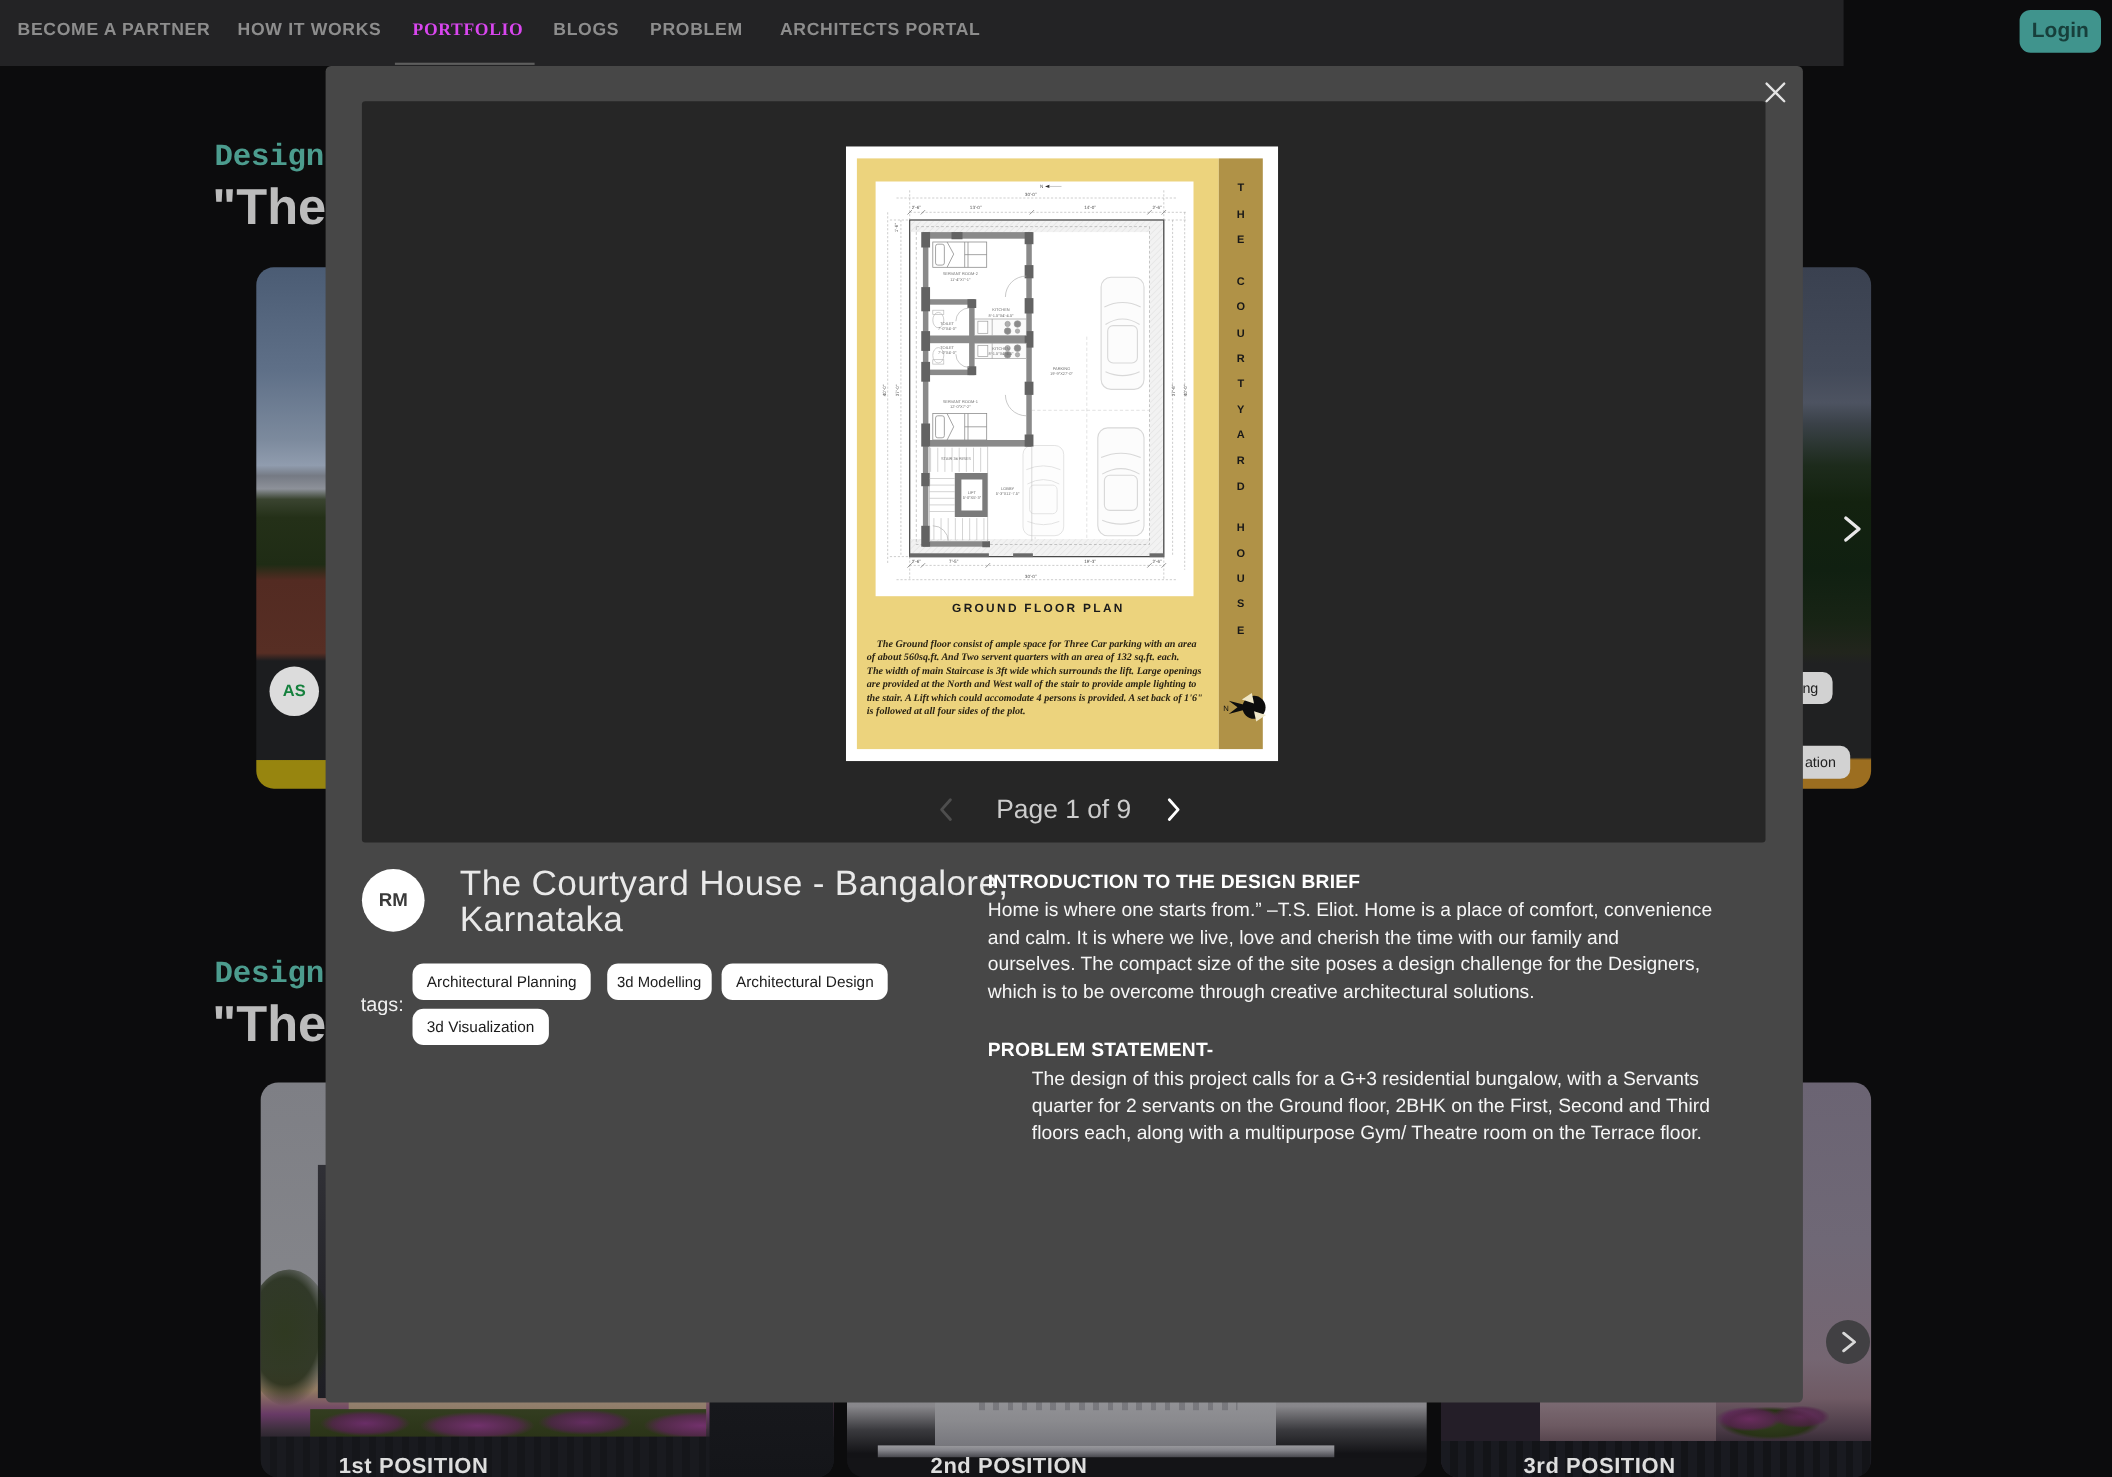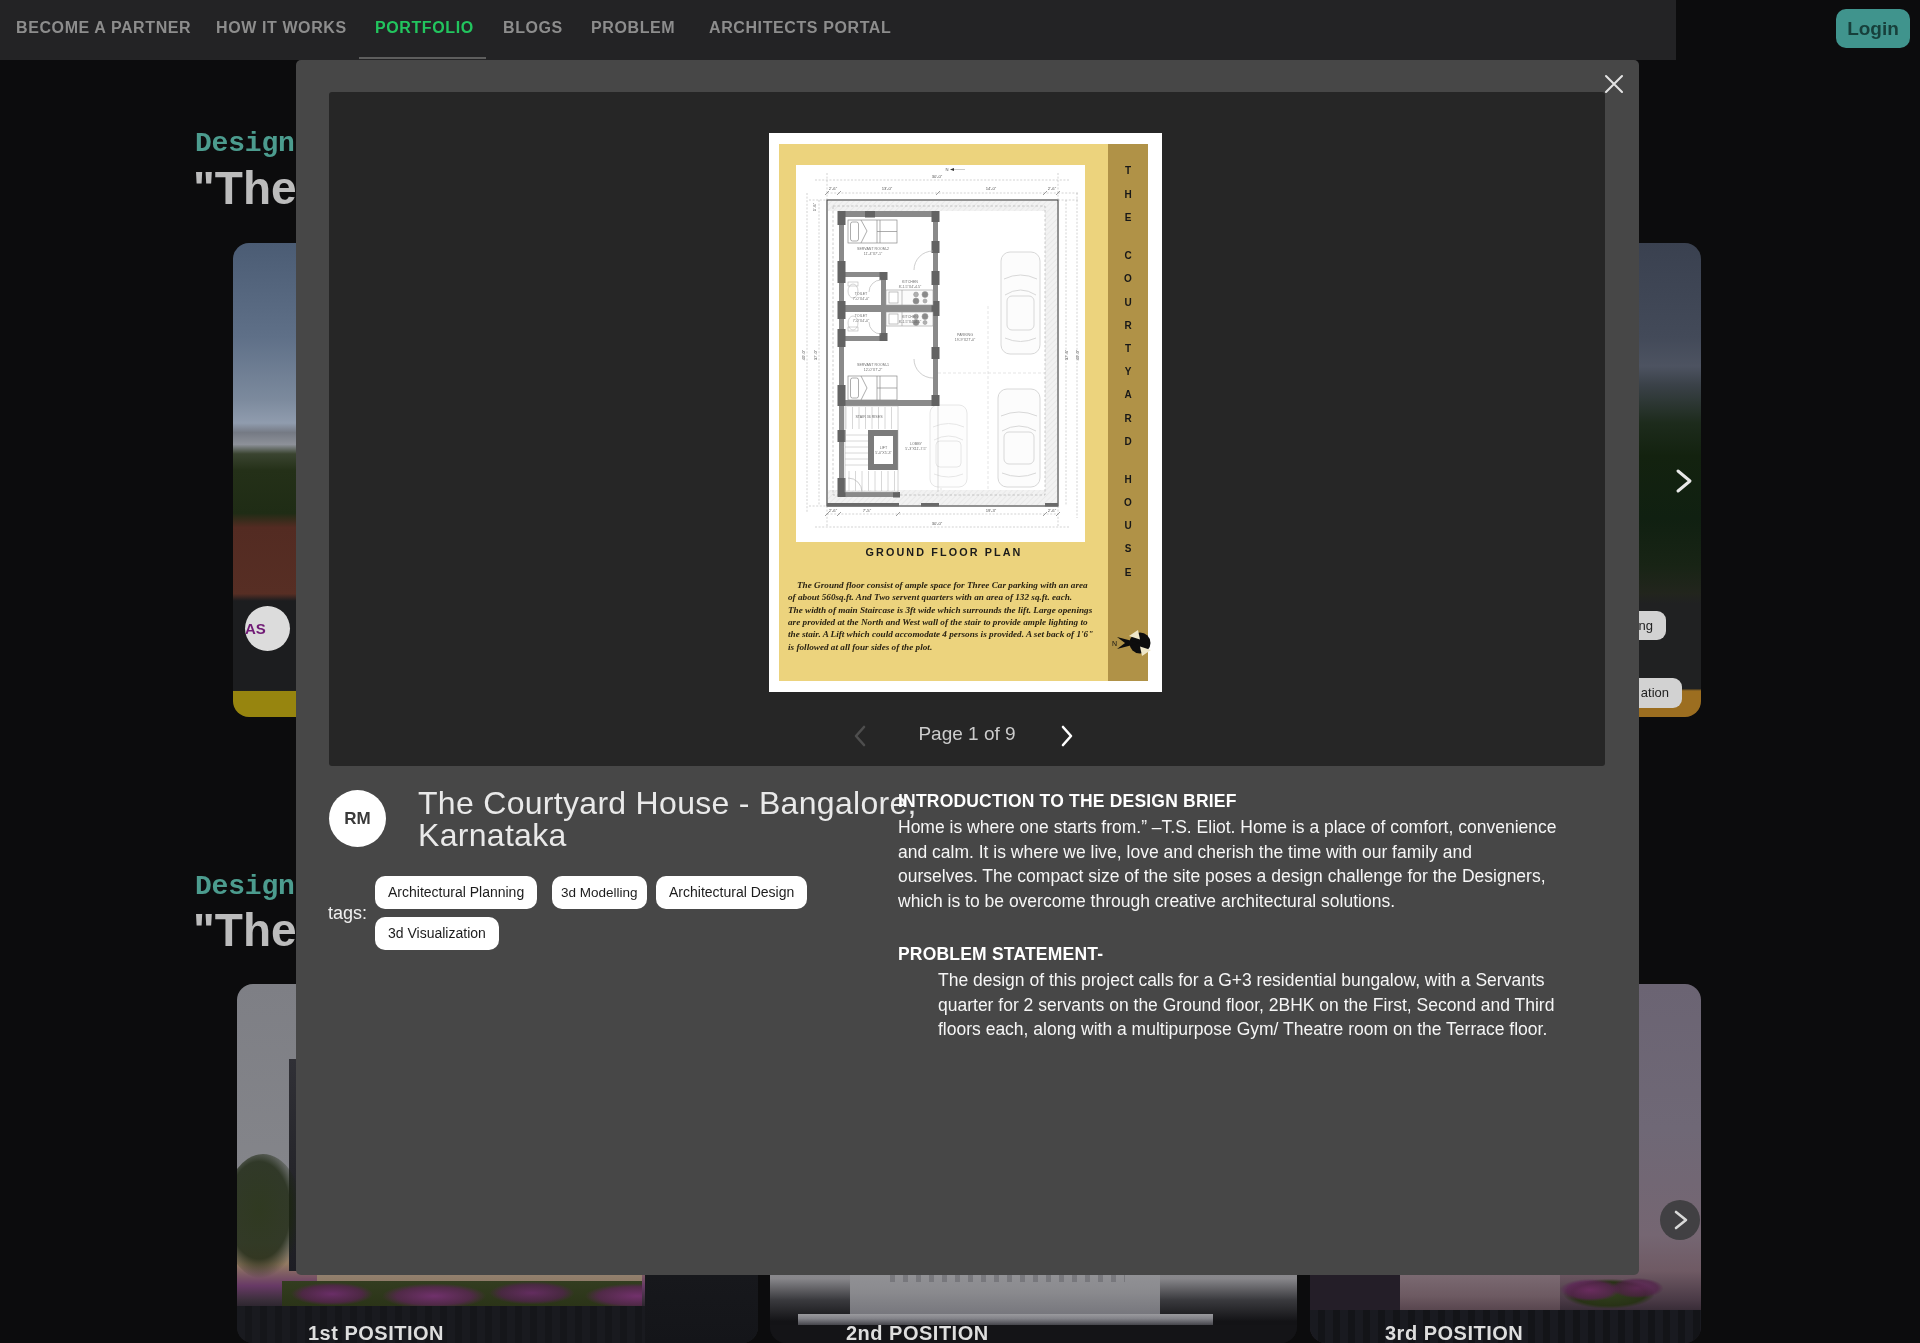--- a/index.html
+++ b/index.html
@@ -3,34 +3,34 @@
 <meta charset="utf-8">
 <style>
   * { margin:0; padding:0; box-sizing:border-box; }
   html,body { width:1920px; height:1343px; overflow:hidden; background:#0c0c0d;
     font-family:"Liberation Sans", sans-serif; }
   .abs { position:absolute; }
   #stage { position:relative; width:1920px; height:1343px; overflow:hidden; }
   
   #nav { position:absolute; left:0; top:0; width:1676px; height:60px; background:#232325; z-index:30; }
   #nav .item { position:absolute; top:19px; font-size:16px; font-weight:bold; letter-spacing:0.6px; color:#8d8d8d; white-space:nowrap; }
-  #nav .active { color:#22c55e; }
+  #nav .active { color:#d946ef;font-family:Liberation Serif, serif; }
   #nav .under { position:absolute; left:359px; top:57px; width:127px; height:2px; background:#5e5e5e; }
   #login { position:absolute; left:1836px; top:9px; width:74px; height:39px; background:#40948d; border-radius:10px;
     color:#173f3b; font-size:19px; font-weight:bold; text-align:center; line-height:39px; }
   
   .teal-h { position:absolute; left:195px; color:#4c9c8e; font-size:28px; font-weight:bold; letter-spacing:-0.2px;font-family:Liberation Mono, monospace; }
   .big-h  { position:absolute; left:193px; color:#bcbcbc; font-size:46px; font-weight:bold; }
   .card { position:absolute; border-radius:16px; overflow:hidden; }
   .pos-label { position:absolute; color:#dedede; font-size:20px; font-weight:bold; letter-spacing:0.5px; z-index:5;}
   
   #modal { position:absolute; left:296px; top:60px; width:1343px; height:1215px; background:#474747; border-radius:5px; z-index:40; }
   #viewer { position:absolute; left:33px; top:32px; width:1276px; height:674px; background:#262626; border-radius:3px; }
   #planwrap { position:absolute; left:440px; top:41px; width:393px; height:559px; }
-  #pager { position:absolute; left:0; top:631px; width:1276px; height:40px; text-align:center; color:#cccccc; font-size:19px; }
+  #pager { position:absolute; left:0; top:631px; width:1276px; height:40px; text-align:center; color:#cccccc; font-size:24px; }
   #closex { position:absolute; left:1307px; top:13px; width:22px; height:22px; }
   
   #avatar { position:absolute; left:33px; top:730px; width:57px; height:57px; border-radius:50%; background:#ffffff;
      color:#3a3a3a; font-size:17px; font-weight:bold; text-align:center; line-height:57px; }
   #mtitle { position:absolute; left:122px; top:727px; width:560px; color:#e9e9e9; font-size:32px; font-weight:500; line-height:32px; letter-spacing:0.3px;}
   #tagslbl { position:absolute; left:32px; top:843px; color:#f0f0f0; font-size:18px; }
   .chip { position:absolute; height:33px; background:#ffffff; border-radius:10px; color:#1c1c1c; font-size:14px; font-weight:500;
      line-height:33px; padding:0 13px; white-space:nowrap; }
   .rh { position:absolute; left:602px; width:710px; color:#ffffff; font-size:17.5px; font-weight:bold; letter-spacing:0.2px;}
   .rp { position:absolute; left:602px; width:712px; color:#f6f6f6; font-size:17.5px; line-height:24.7px; }
@@ -57,21 +57,21 @@
 </head>
 <body>
 <div id="stage">
 
   <div class="teal-h" style="top:128px;">Designs</div>
   <div class="big-h" style="top:161px;">"The</div>
 
   <div class="card" id="cardTL" style="left:233px; top:243px; width:530px; height:474px;">
 
     <div style="position:absolute; left:12px; top:363px; width:45px; height:45px; border-radius:50%;
-         background:#dcdcdc; color:#701a75; font-size:15px; font-weight:bold; text-align:left; line-height:46px;">AS</div>
+         background:#dcdcdc; color:#15803d; font-size:15px; font-weight:bold; text-align:center; line-height:46px;">AS</div>
   </div>
 
   <div class="card" id="cardTR" style="left:1170px; top:243px; width:531px; height:474px;">
 
     <div style="position:absolute; left:432px; top:368px; width:64px; height:29px; border-radius:9px; background:#d2d2d2;
          color:#222; font-size:13px; line-height:29px; text-align:right; padding-right:13px;">ing</div>
     <div style="position:absolute; left:432px; top:403px; width:80px; height:30px; border-radius:9px; background:#d2d2d2;
          color:#222; font-size:13px; line-height:30px; text-align:right; padding-right:13px;margin-top:32px;">ation</div>
   </div>
 

